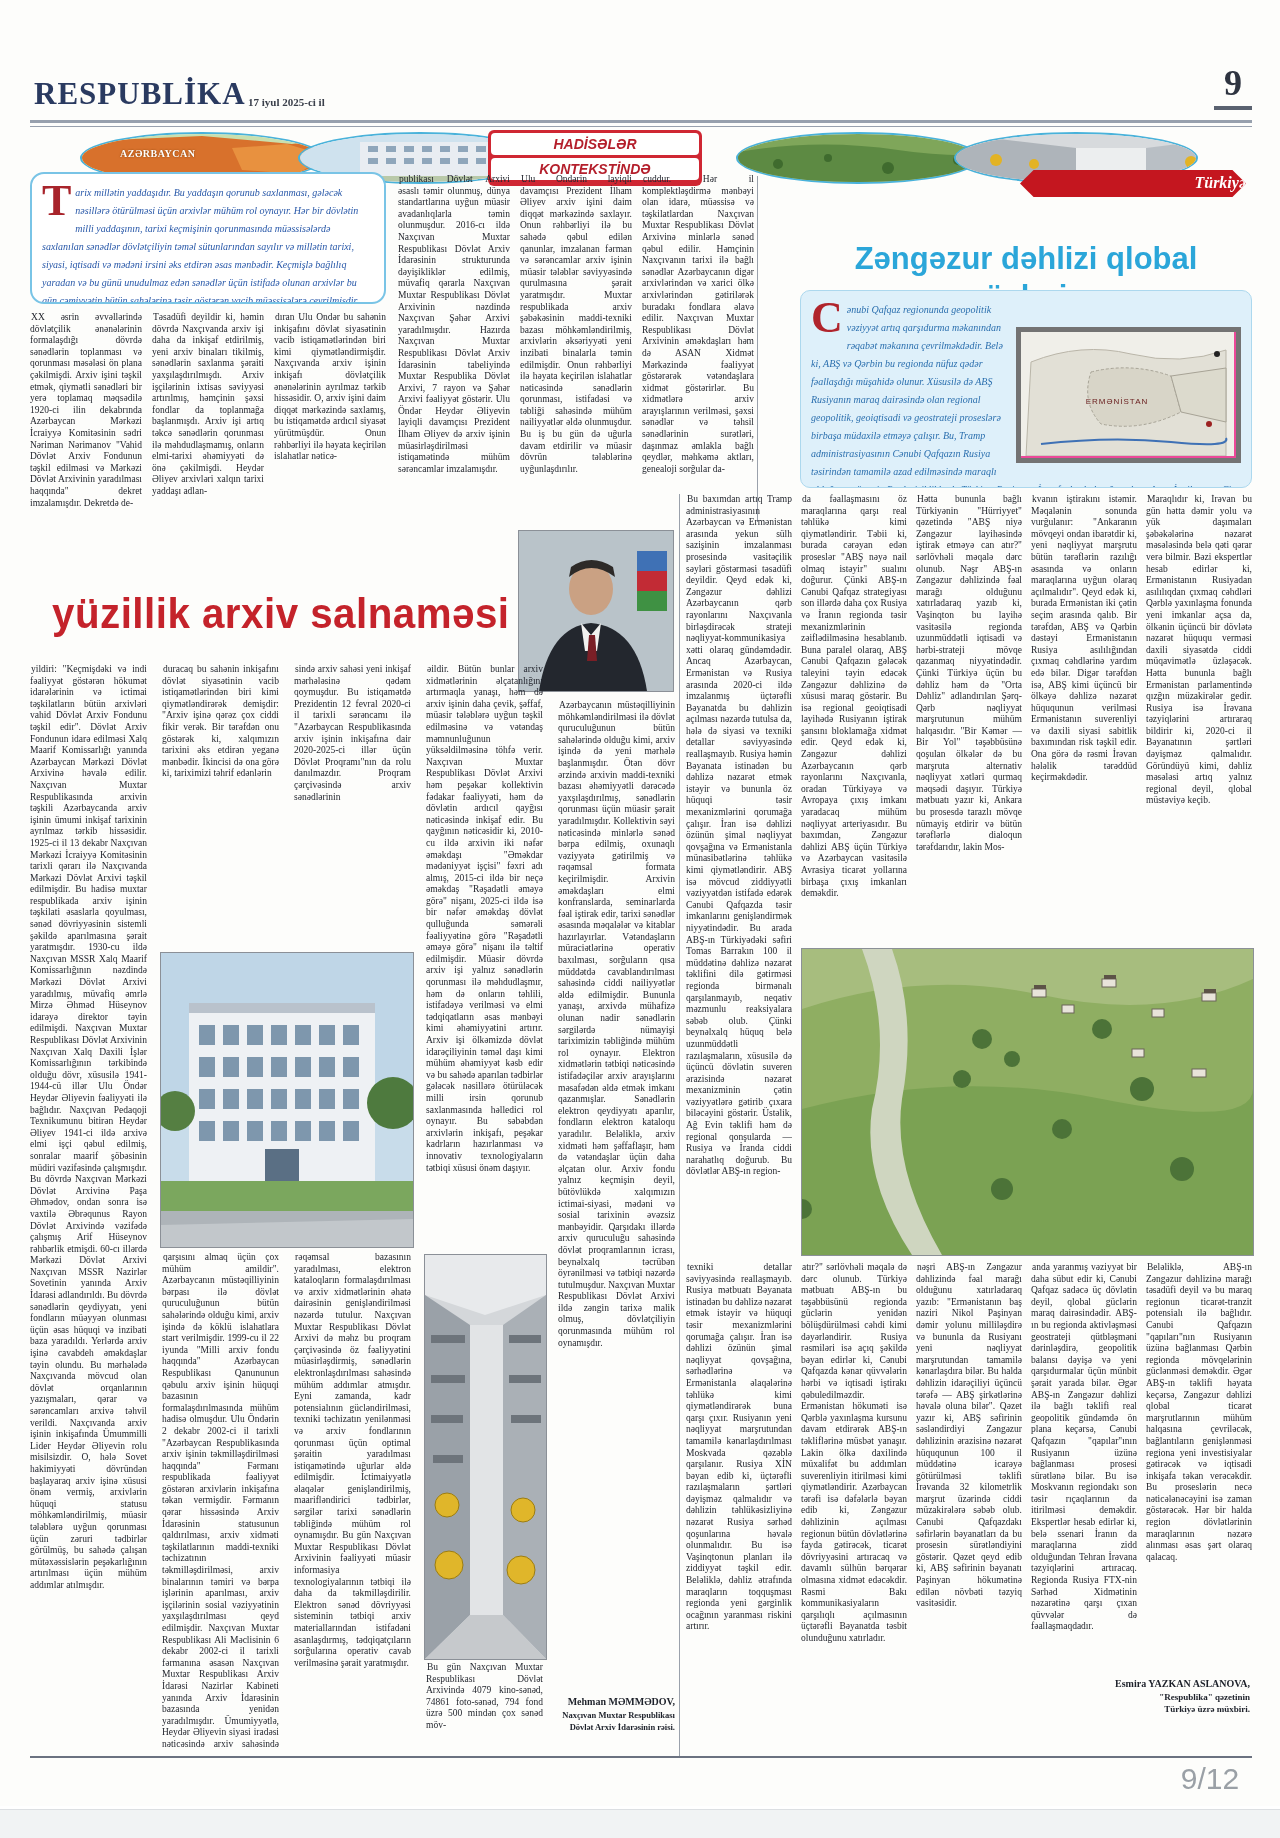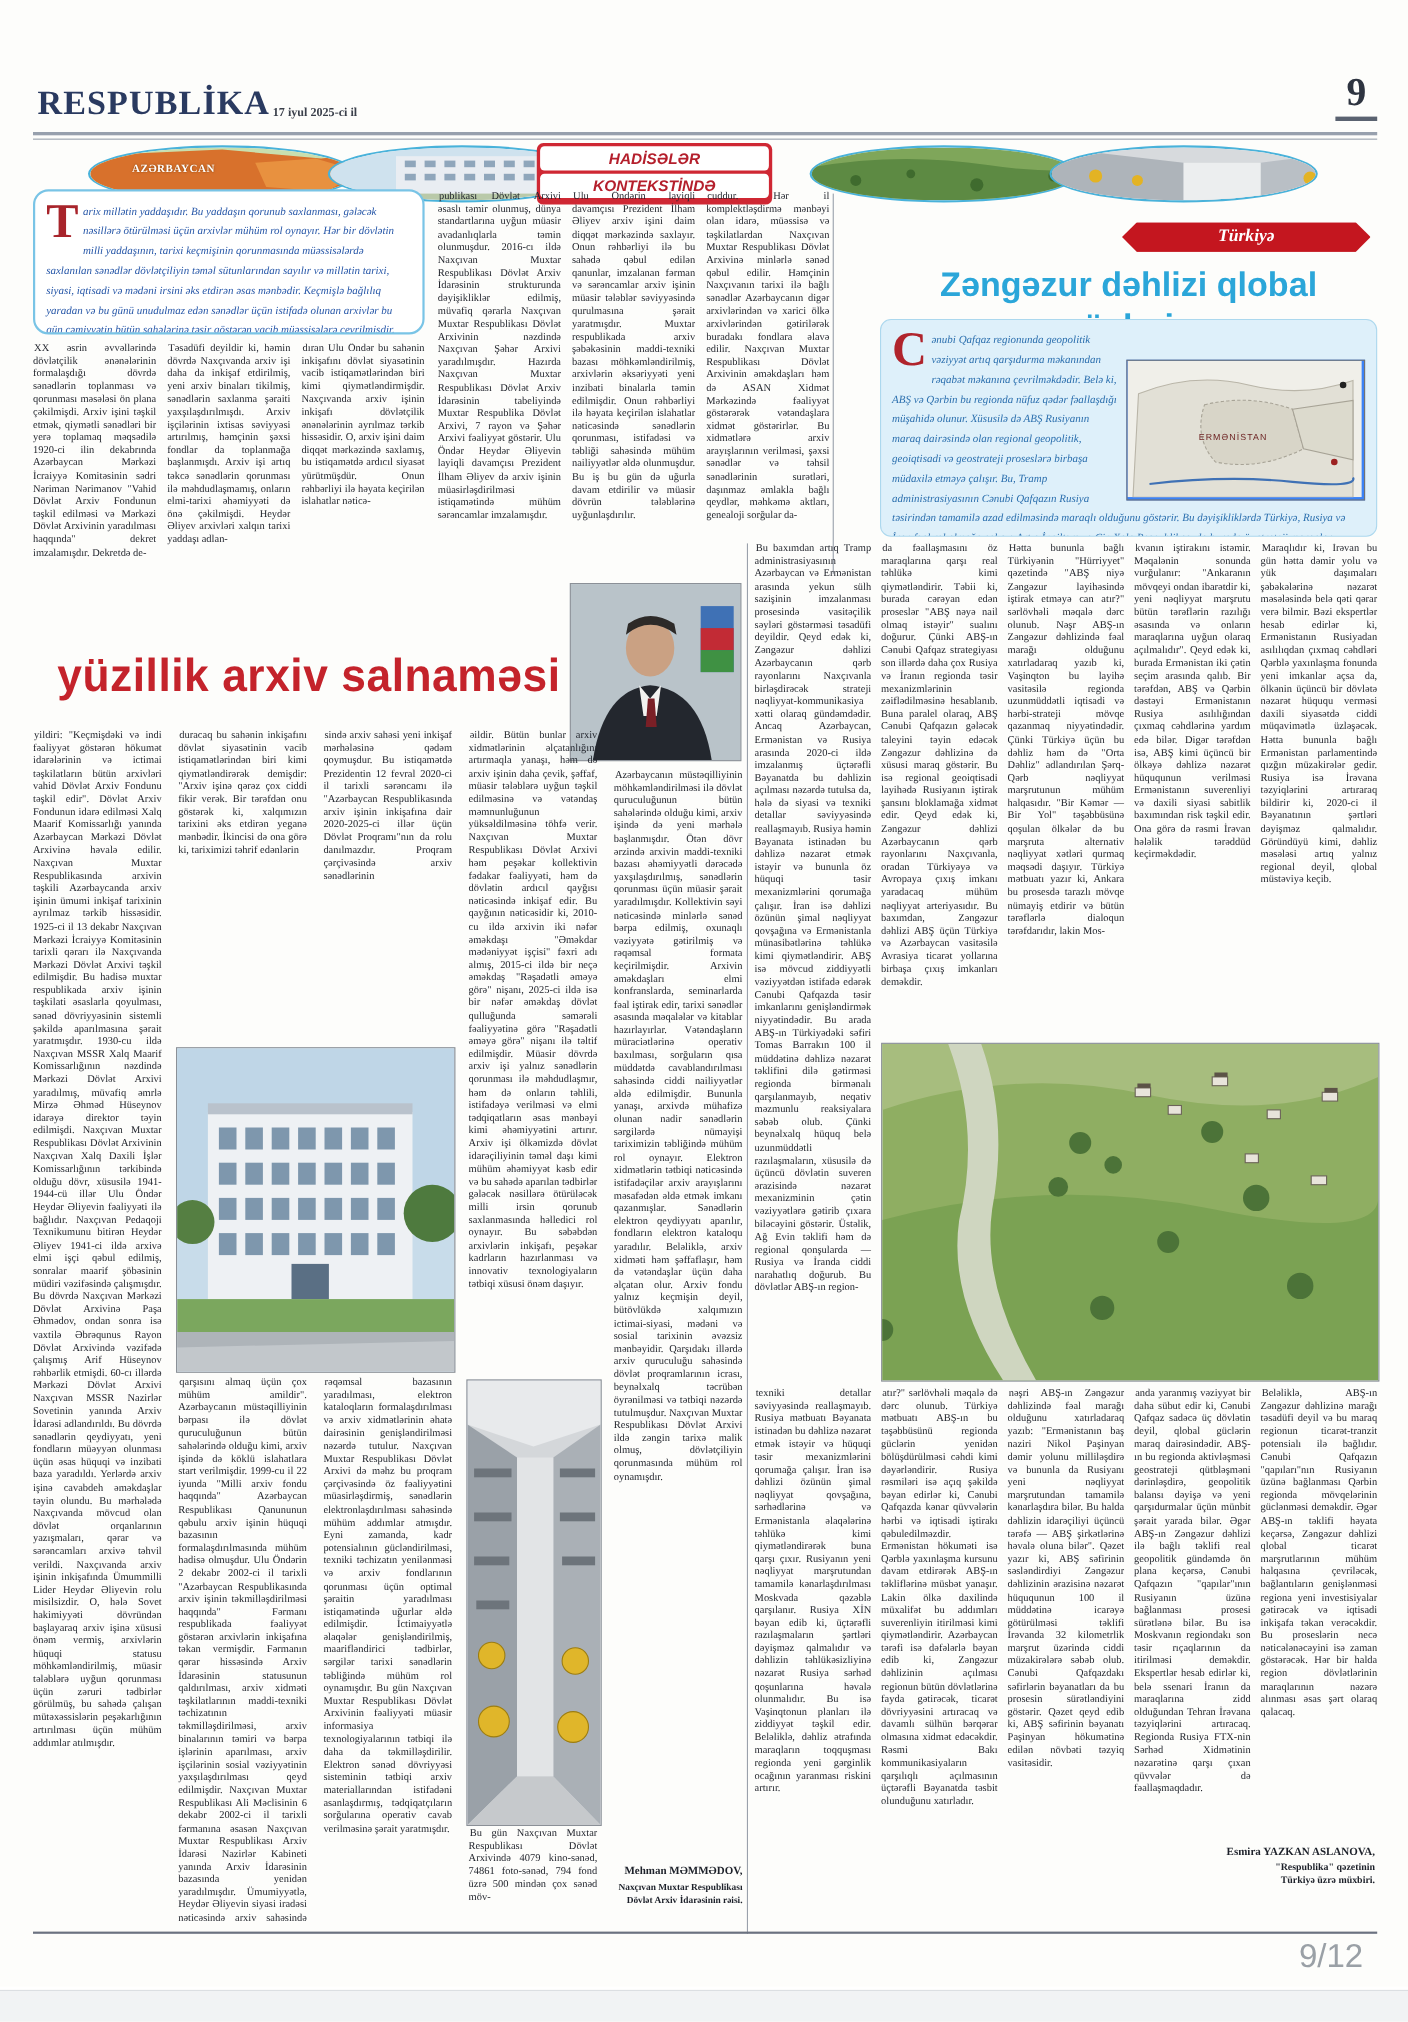--- a/index.html
+++ b/index.html
@@ -47,27 +47,27 @@
          font-weight:bold; font-size:42px; letter-spacing:.5px; white-space:nowrap; transform:scaleX(.96); transform-origin:left; }
 
   .photo { border:1px solid #8b9097; background:#dfe3e6; overflow:hidden; }
   .byline { font-size:10px; font-weight:bold; color:#1d212a; text-align:right; line-height:12.5px; }
 
   
   .divider1 { left:757px; top:176px; width:1px; height:346px; background:#9aa1ab; }
   .divider2 { left:679px; top:494px; width:1px; height:1264px; background:#9aa1ab; }
   .tag { left:1020px; top:170px; width:226px; height:27px; background:#c4161f; color:#fff;
          clip-path:polygon(0 50%, 6% 0, 94% 0, 100% 50%, 94% 100%, 6% 100%);
-         text-align:center; font-style:italic; font-weight:bold; font-size:16px; line-height:26px;margin-top:32px; }
+         text-align:right; font-style:italic; font-weight:bold; font-size:16px; line-height:26px; }
   .rhl { left:800px; top:204px; width:452px; text-align:center; color:#2ba6d9;
          font-family:"Liberation Sans", sans-serif; font-weight:bold; font-size:31px; line-height:38px;margin-top:36px; }
   .introR { left:800px; top:290px; width:452px; height:198px; background:#def0fa; border:1px solid #acd8ee;
             border-radius:10px; box-sizing:border-box; padding:8px 10px; overflow:hidden; }
   .introR .txt { font-size:10px; line-height:12.3px; font-style:italic; color:#2b6fae; text-align:justify; }
-  .mapbox { float:right; width:215px; height:126px; margin:28px 0 2px 8px; border:1px solid #737373; background:#3b82f6; }
+  .mapbox { float:right; width:215px; height:126px; margin:28px 0 2px 8px; border:5px solid #737373; background:#ec4899; }
 
   .endrule { left:30px; top:1756px; width:1222px; height:2px; background:#6b7280; }
   .page-indicator { left:1140px; top:1762px; width:140px; text-align:center; color:#9aa0a6;
                     font-family:"Liberation Sans", sans-serif; font-size:30px; }
   .viewer-bar { left:0; bottom:0; width:1280px; height:28px; background:#f1f3f4; border-top:1px solid #dcdfe2; position:absolute; }
 </style>
 </head>
 <body>
 
 <div class="page">

